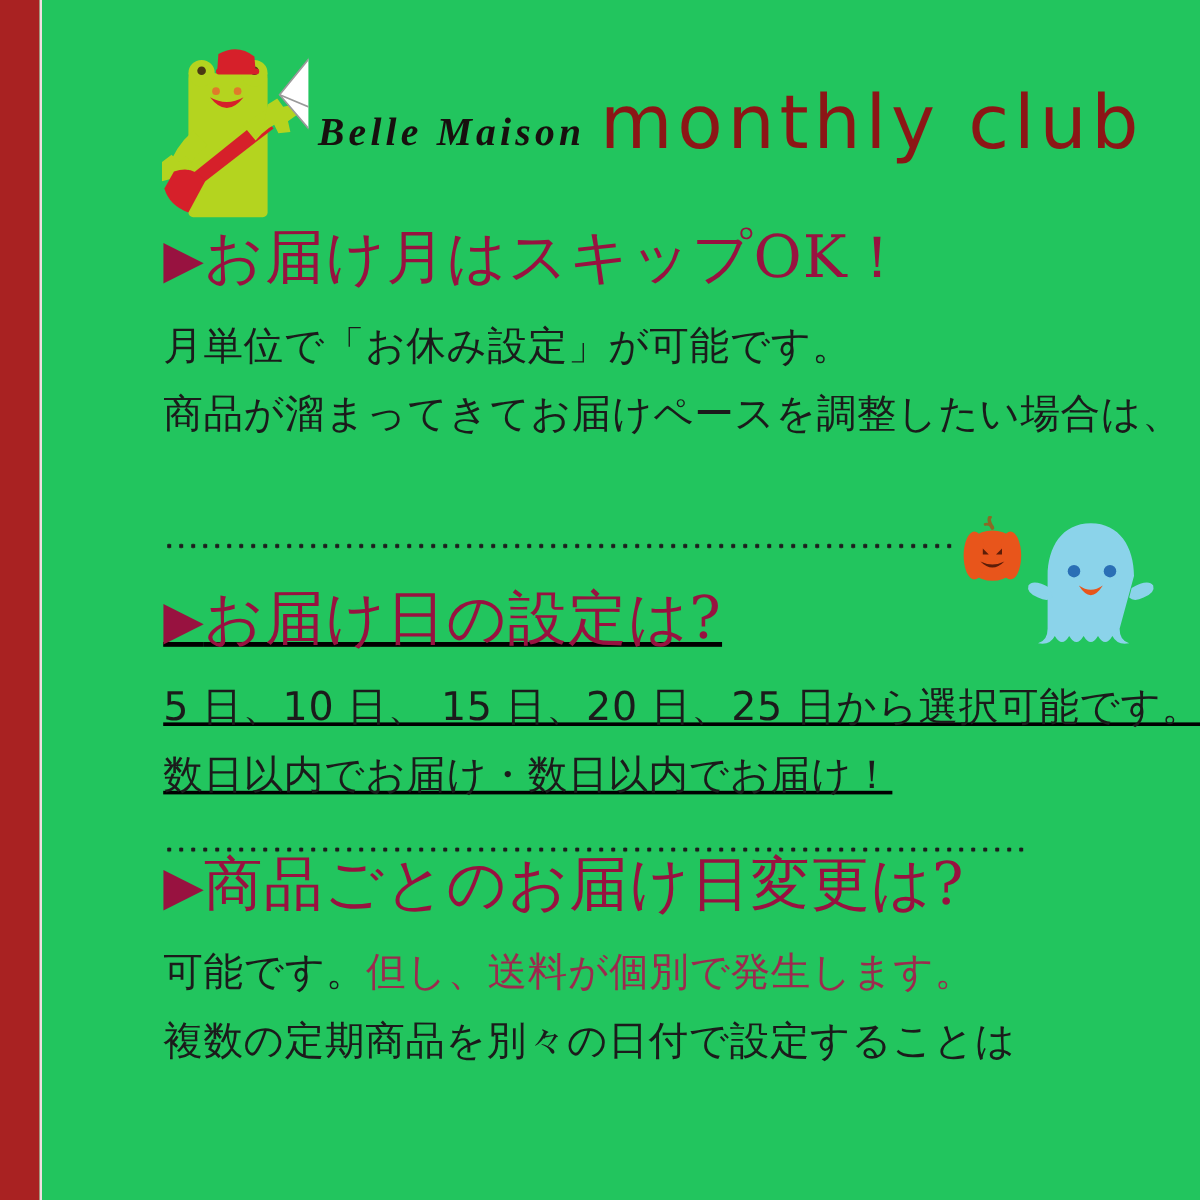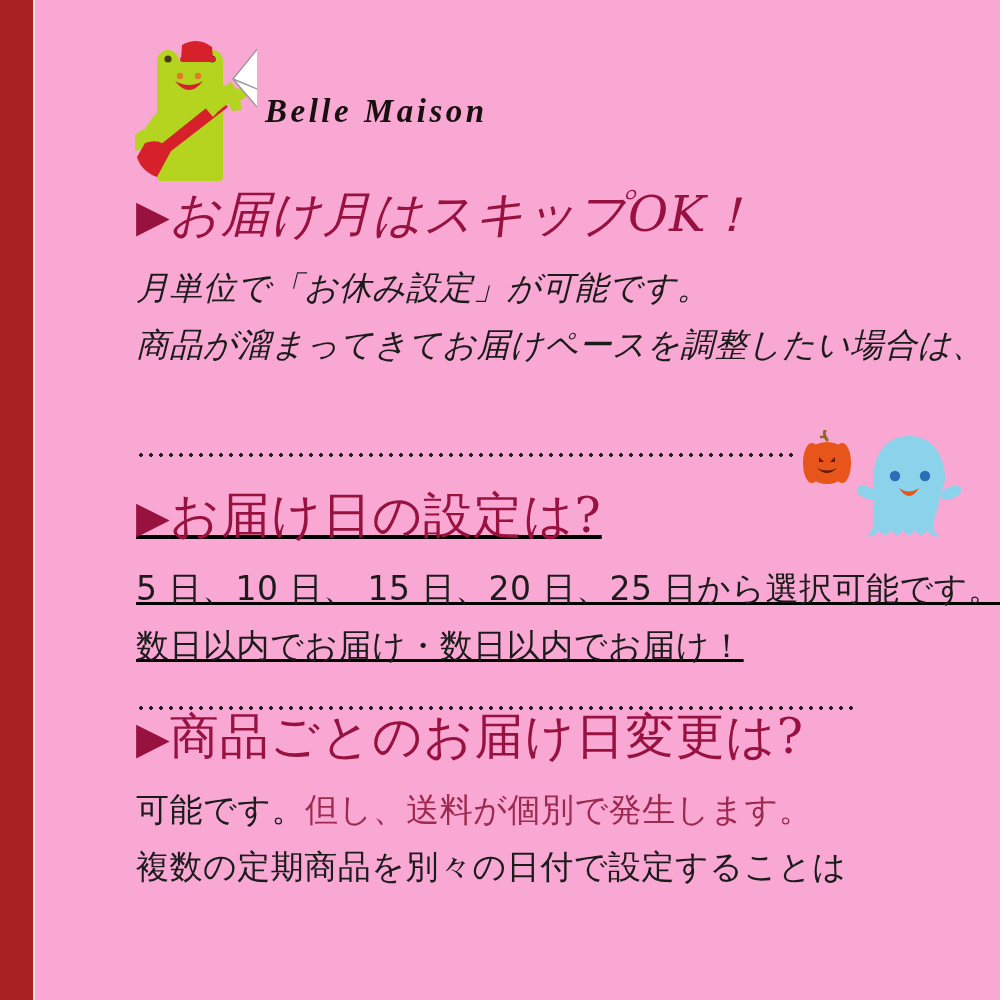--- a/index.html
+++ b/index.html
@@ -7,21 +7,21 @@
     padding: 0;
     background: #ffffff;
   }
   body {
     font-family: "Liberation Sans", "DejaVu Sans", sans-serif;
   }
   #page {
     position: relative;
     width: 1000px;
     height: 1000px;
-    background: #f9a8d4;
+    background: #22c55e;
     overflow: hidden;
   }
 
   
   .left-stripe {
     position: absolute;
     left: 0;
     top: 0;
     width: 33px;
     height: 1000px;
@@ -75,21 +75,21 @@
     white-space: nowrap;
     line-height: 1;
   }
 
   
   .section {
     position: absolute;
     left: 136px;
     width: 860px;
   }
-  .sec1 { top: 186px; font-style: italic; }
+  .sec1 { top: 186px; }
   .sec2 { top: 487px; text-decoration: underline; }
   .sec3 { top: 708px; }
 
   .sec-head {
     font-family: "DejaVu Serif", "Liberation Serif", serif;
     font-size: 49px;
     line-height: 1.18;
     color: #981240;
     letter-spacing: 1px;
     white-space: nowrap;
@@ -176,20 +176,21 @@
 
         <g>
           <path d="M108 44 l26 -32 24 28 -26 32 z" fill="#ffffff" stroke="#9a9a9a" stroke-width="1.4"></path>
           <path d="M108 44 l24 10 26 -14" fill="none" stroke="#9a9a9a" stroke-width="1.4"></path>
         </g>
       </svg>
     </div>
 
     <div class="brand-script">Belle Maison</div>
 
+    <div class="brand-monthly">monthly club</div>
   </div>
 
   <div class="section sec1">
     <h2 class="sec-head">
       <span class="tri">▶</span><span>お届け月はスキップOK！</span>
     </h2>
     <div style="height:16px"></div>
     <div class="body-line">月単位で「お休み設定」が可能です。</div>
     <div class="body-line">商品が溜まってきてお届けペースを調整したい場合は、</div>
   </div>

